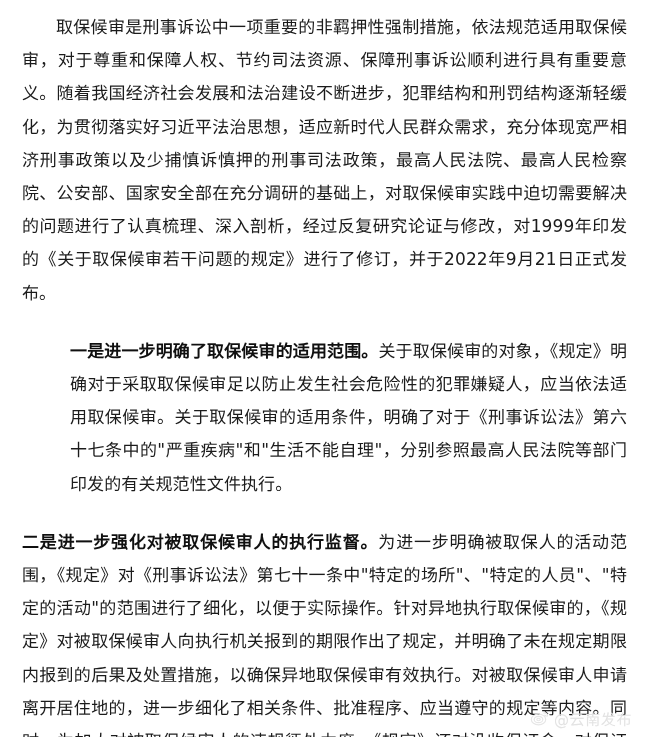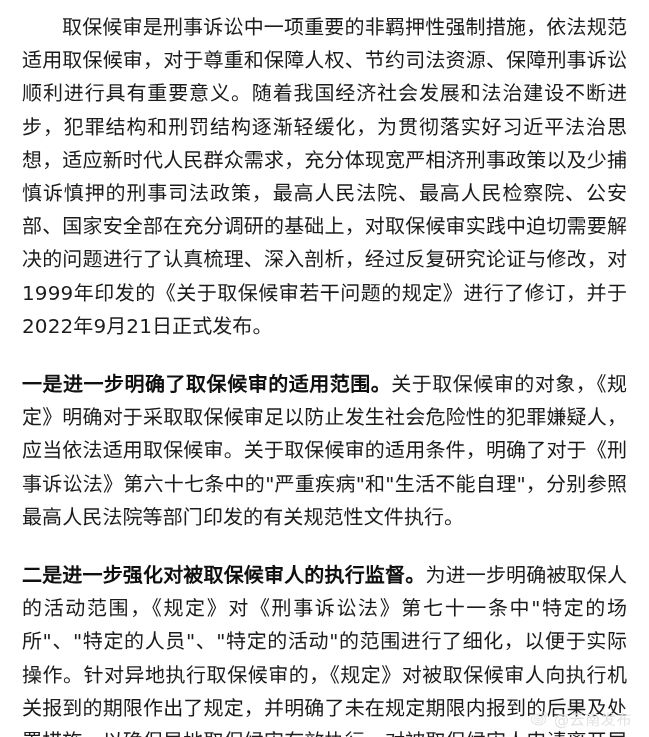--- a/index.html
+++ b/index.html
@@ -21,21 +21,21 @@
     position: absolute;
     left: 0;
     top: 0;
     width: 649px;
     padding: 11px 22px 0 22px;
     box-sizing: border-box;
   }
 
   .para {
     margin: 0 0 25px 0;
-    font-size: 20px;
+    font-size: 17px;
     line-height: 33.2px;
     color: #1b1b1b;
     text-align: justify;
     text-justify: inter-ideograph;
     letter-spacing: 0.1px;
     word-break: break-all;
   }
 
   .para.indent {
     text-indent: 2em;
@@ -46,20 +46,21 @@
   }
 
   .para .lead {
     font-weight: bold;
     color: #101010;
   }
 
   
   .para.section-first {
     margin-top: 22px;
+    margin-left: 48px;
   }
   .para.section {
     margin-top: 22px;
   }
 
   
   #watermark {
     position: absolute;
     right: 17px;
     bottom: 9px;

